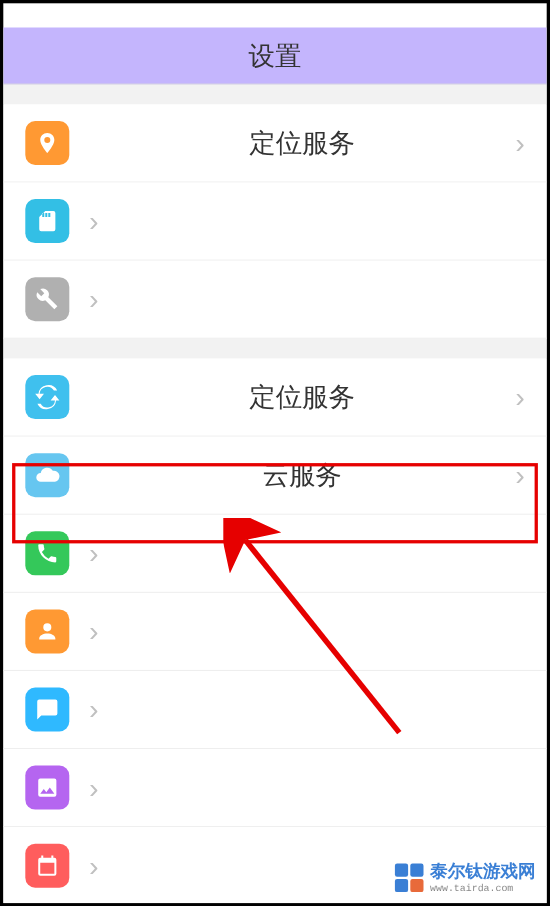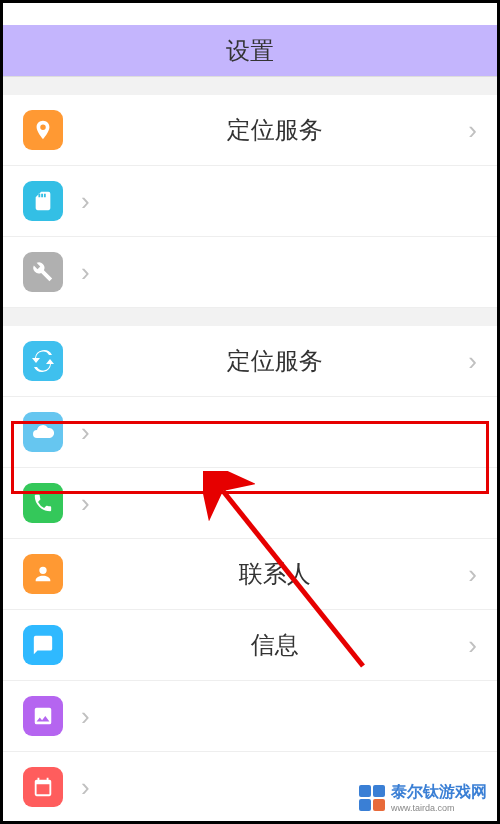--- a/index.html
+++ b/index.html
@@ -93,21 +93,21 @@
     }
     .wm-text {
       font-size: 16px;
       color: #3a7fd5;
       font-family: sans-serif;
       font-weight: bold;
     }
     .wm-url {
       font-size: 9px;
       color: #888;
-      font-family: Liberation Sans, sans-serif;
+      font-family: Liberation Mono, monospace;
     }
     .vivoice { font-family: Arial, sans-serif; font-size: 22px; font-weight: 500; }
   </style>
 </head>
 <body>
 
 <div class="header">
   <span class="header-title">设置</span>
 </div>
 
@@ -152,49 +152,48 @@
   <span class="item-label">定位服务</span>
   <span class="chevron">›</span>
 </div>
 
 <div class="list-item">
   <div class="icon-box" style="background:#66c6f0">
     <svg width="24" height="24" viewBox="0 0 24 24">
         <path fill="#fff" d="M19 18H6a4 4 0 010-8 6 6 0 0111-2 5 5 0 012 10z"></path>
       </svg>
   </div>
+  <span class="item-label">云服务</span>
   <span class="chevron">›</span>
 </div>
 
 <div class="list-item">
   <div class="icon-box" style="background:#34c85a">
     <svg width="22" height="22" viewBox="0 0 24 24">
         <path fill="#fff" d="M6.6 10.8a15 15 0 006.6 6.6l2.2-2.2a1 1 0 011-.2 11 11 0 003.5.6 1 1 0 011 1V20a1 1 0 01-1 1A17 17 0 013 4a1 1 0 011-1h3.5a1 1 0 011 1 11 11 0 00.6 3.5 1 1 0 01-.3 1l-2.2 2.3z"></path>
       </svg>
   </div>
   <span class="chevron">›</span>
 </div>
 
 <div class="list-item">
   <div class="icon-box" style="background:#ff9933">
     <svg width="22" height="22" viewBox="0 0 24 24">
         <path fill="#fff" d="M12 12a4 4 0 100-8 4 4 0 000 8zm0 2c-4 0-8 2-8 5v1h16v-1c0-3-4-5-8-5z"></path>
       </svg>
   </div>
-  <span class="item-label">联系人</span>
   <span class="chevron">›</span>
 </div>
 
 <div class="list-item">
   <div class="icon-box" style="background:#2fb9ff">
     <svg width="22" height="22" viewBox="0 0 24 24">
         <path fill="#fff" d="M20 2H4a2 2 0 00-2 2v18l4-4h14a2 2 0 002-2V4a2 2 0 00-2-2z"></path>
       </svg>
   </div>
-  <span class="item-label">信息</span>
   <span class="chevron">›</span>
 </div>
 
 <div class="list-item">
   <div class="icon-box" style="background:#b565f0">
     <svg width="22" height="22" viewBox="0 0 24 24">
         <path fill="#fff" d="M21 19V5a2 2 0 00-2-2H5a2 2 0 00-2 2v14a2 2 0 002 2h14a2 2 0 002-2zM8.5 13.5l2.5 3 3.5-4.5 4.5 6H5l3.5-4.5z"></path>
       </svg>
   </div>
   <span class="chevron">›</span>

